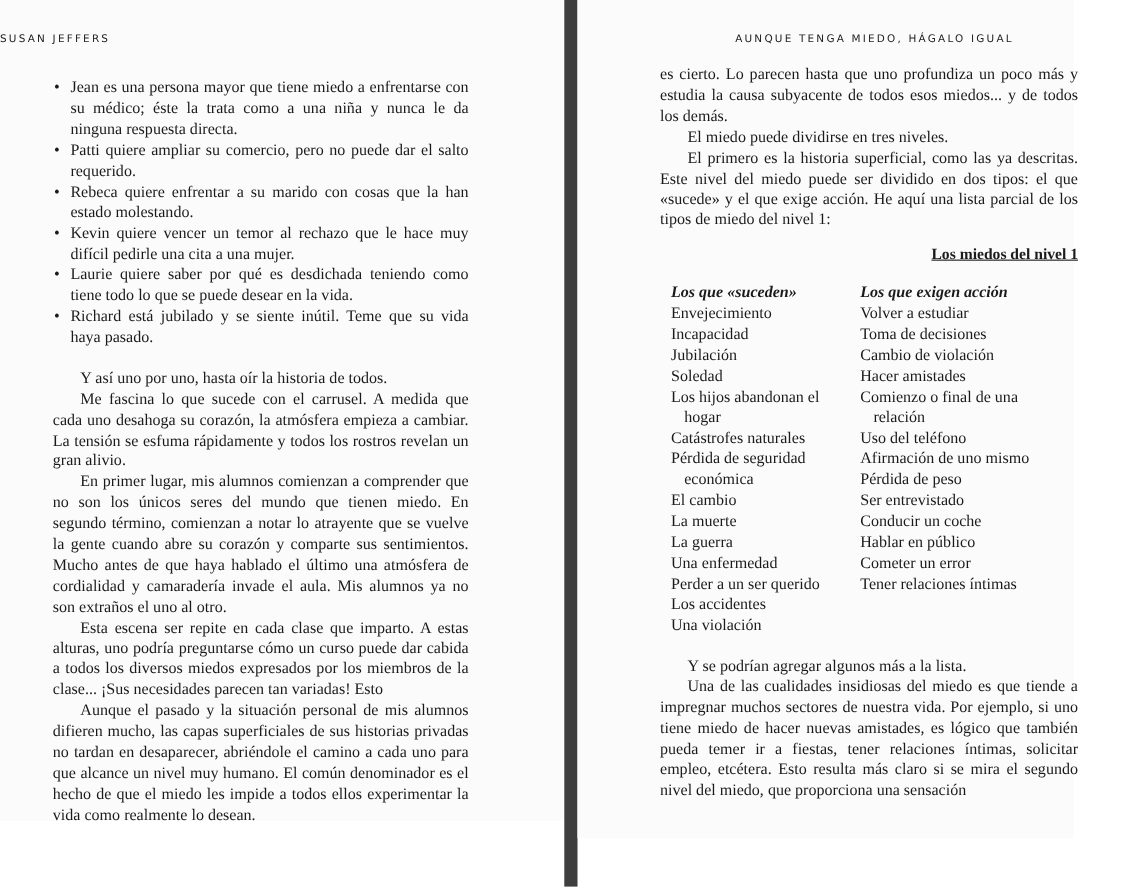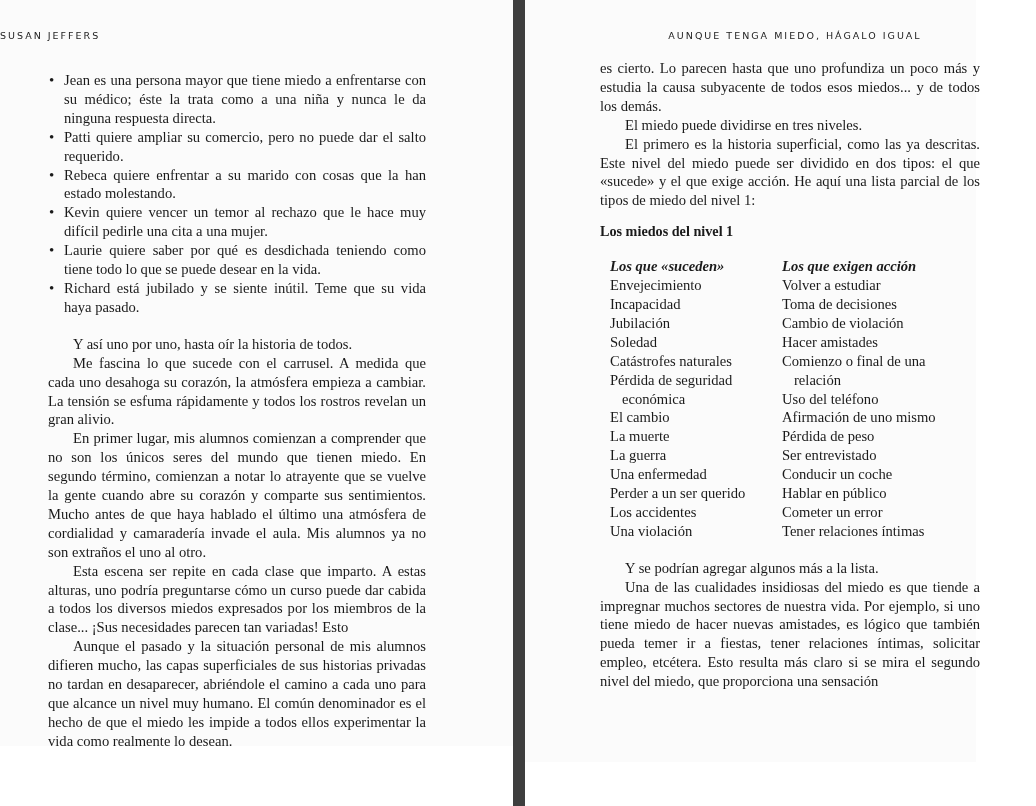--- a/index.html
+++ b/index.html
@@ -37,21 +37,21 @@
   #page-right .text { left: 75px; top: 59px; width: 380px; }
   ul.bullets { list-style: none; margin: 0; padding: 0; }
   ul.bullets li { position: relative; padding-left: 16px; }
   ul.bullets li::before {
     content: "\2022"; position: absolute; left: 1px; top: 0; font-size: 15px;
   }
   p { margin: 0; }
   p.indent { text-indent: 25px; }
   .gap { height: 18px; }
   h3.table-title {
-    margin: 12px 0 0 0; font-size: 14.2px; font-weight: bold; text-align: left;
+    margin: 12px 0 0 0; font-size: 14.2px; font-weight: bold; text-align: right; text-decoration: underline;
   }
   .fear-table {
     display: grid; grid-template-columns: 172px 200px;
     margin-top: 16px; margin-left: 10px; text-align: left;
   }
   .col-head { font-style: italic; font-weight: bold; }
   .row-gap { height: 18px; }
 </style>
 </head>
 <body>
@@ -87,20 +87,21 @@
 
     <h3 class="table-title">Los miedos del nivel 1</h3>
 
     <div class="fear-table">
       <div class="fear-col">
         <div class="col-head">Los que «suceden»</div>
         <div>Envejecimiento</div>
         <div>Incapacidad</div>
         <div>Jubilación</div>
         <div>Soledad</div>
+        <div style="width:150px"><span class="wrap-item">Los hijos abandonan el hogar</span></div>
         <div>Catástrofes naturales</div>
         <div style="width:150px"><span class="wrap-item">Pérdida de seguridad económica</span></div>
         <div>El cambio</div>
         <div>La muerte</div>
         <div>La guerra</div>
         <div>Una enfermedad</div>
         <div>Perder a un ser querido</div>
         <div>Los accidentes</div>
         <div>Una violación</div>
       </div>

